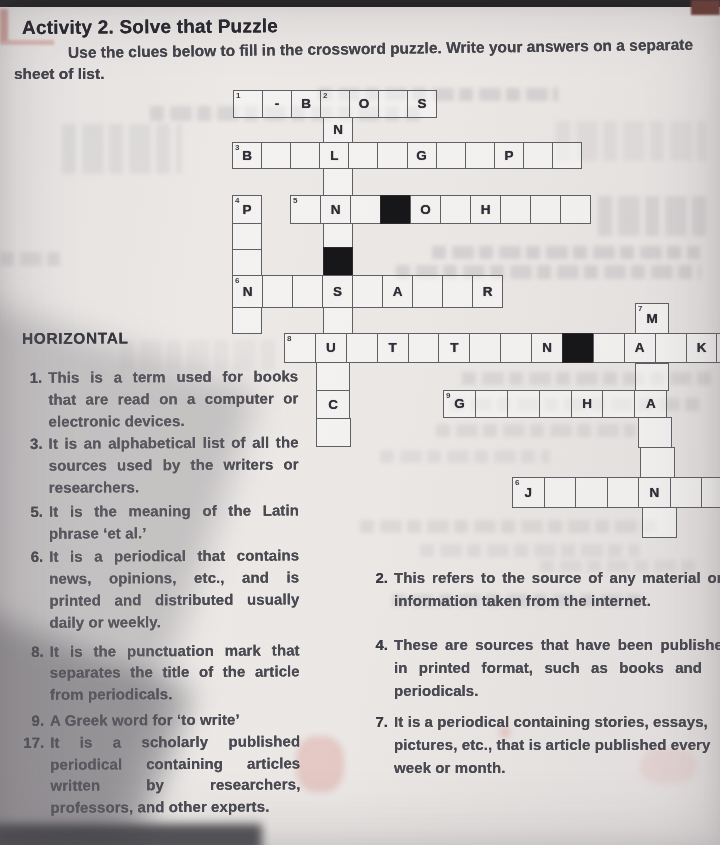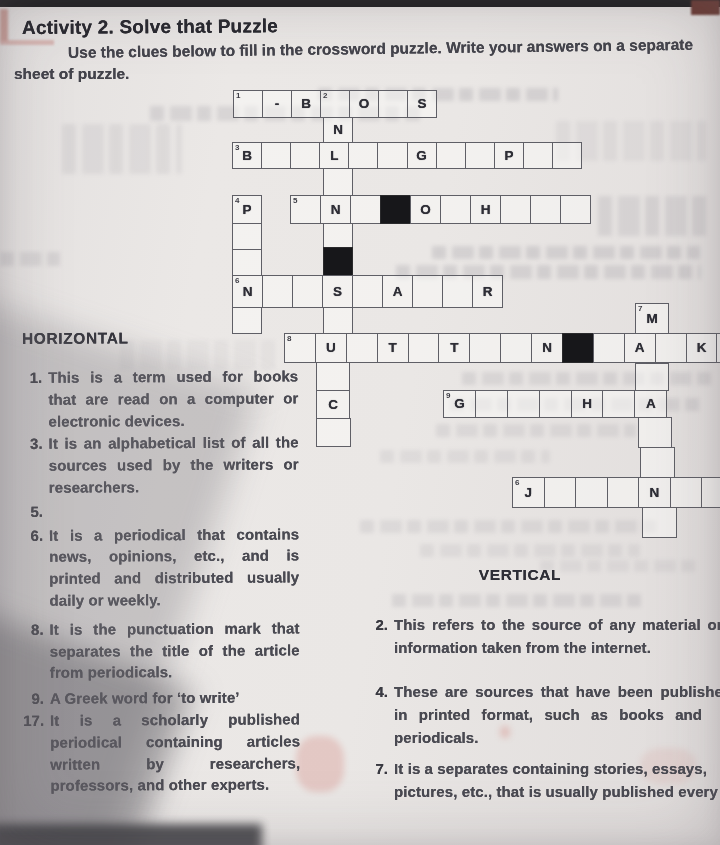--- a/index.html
+++ b/index.html
@@ -86,21 +86,21 @@
       <div class="ghost" style="left: 540px; top: 560px; width: 160px; height: 12px; opacity: 0.2;"></div>
       <div class="ghost" style="left: 392px; top: 594px; width: 250px; height: 13px; opacity: 0.3;"></div>
       <div class="ghost" style="left: 120px; top: 340px; width: 160px; height: 30px; opacity: 0.12;"></div>
       <div class="red-ghost" style="left: 296px; top: 736px; width: 48px; height: 56px; opacity: 0.45;"></div>
       <div class="red-ghost" style="left: 500px; top: 726px; width: 10px; height: 12px; opacity: 0.5;"></div>
       <div class="red-ghost" style="left: 640px; top: 748px; width: 56px; height: 36px; opacity: 0.2;"></div>
     </div>
 
   <div class="title">Activity 2. Solve that Puzzle</div>
   <div class="intro1">Use the clues below to fill in the crossword puzzle. Write your answers on a separate</div>
-  <div class="intro2">sheet of puzzle.</div>
+  <div class="intro2">sheet of list.</div>
 
   <div id="crossword">
       <div class="xw-row" style="left: 233px; top: 90px; height: 28px;">
         <div class="xw-cell" style="width: 30px; min-width: 30px;">
           <span class="cnum">1</span>
         </div>
         <div class="xw-cell" style="width: 30px; min-width: 30px;">
           <span class="clet">-</span>
         </div>
         <div class="xw-cell" style="width: 30px; min-width: 30px;">
@@ -318,20 +318,24 @@
         <div class="clue" style="margin-bottom: 2px;">
           <div class="clue-num">3.</div>
           <div class="clue-lines">
             <div class="clue-line just">It is an alphabetical list of all the</div>
             <div class="clue-line just">sources used by the writers or</div>
             <div class="clue-line">researchers.</div>
           </div>
         </div>
         <div class="clue" style="margin-bottom: 2px;">
           <div class="clue-num">5.</div>
+          <div class="clue-lines">
+            <div class="clue-line just">It is the meaning of the Latin</div>
+            <div class="clue-line">phrase ‘et al.’</div>
+          </div>
         </div>
         <div class="clue" style="margin-bottom: 7px;">
           <div class="clue-num">6.</div>
           <div class="clue-lines">
             <div class="clue-line just">It is a periodical that contains</div>
             <div class="clue-line just">news, opinions, etc., and is</div>
             <div class="clue-line just">printed and distributed usually</div>
             <div class="clue-line">daily or weekly.</div>
           </div>
         </div>
@@ -354,42 +358,42 @@
           <div class="clue-lines">
             <div class="clue-line just">It is a scholarly published</div>
             <div class="clue-line just">periodical containing articles</div>
             <div class="clue-line just">written by researchers,</div>
             <div class="clue-line">professors, and other experts.</div>
           </div>
         </div>
       </div>
   </div>
   <div id="v-clues">
-    <div class="clue-header">VERTICAL</div>
     <div class="clue-list">
         <div class="clue" style="margin-bottom: 21px;">
           <div class="clue-num">2.</div>
           <div class="clue-lines">
             <div class="clue-line" style="word-spacing: 2.5px;">This refers to the source of any material or</div>
             <div class="clue-line">information taken from the internet.</div>
           </div>
         </div>
         <div class="clue" style="margin-bottom: 8px;">
           <div class="clue-num">4.</div>
           <div class="clue-lines">
             <div class="clue-line" style="word-spacing: 3px;">These are sources that have been published</div>
             <div class="clue-line" style="word-spacing: 7px;">in printed format, such as books and</div>
             <div class="clue-line">periodicals.</div>
           </div>
         </div>
         <div class="clue" style="margin-bottom: 0px;">
           <div class="clue-num">7.</div>
           <div class="clue-lines">
-            <div class="clue-line">It is a separates containing stories, essays,</div>
-            <div class="clue-line">pictures, etc., that is usually published every</div>
+            <div class="clue-line">It is a periodical containing stories, essays,</div>
+            <div class="clue-line">pictures, etc., that is article published every</div>
+            <div class="clue-line">week or month.</div>
           </div>
         </div>
       </div>
   </div>
 
   <div class="shadow-wedge1"></div>
   <div class="shadow-wedge2"></div>
   <div class="bottom-strip"></div>
   <div class="vignette"></div>
 </div>

